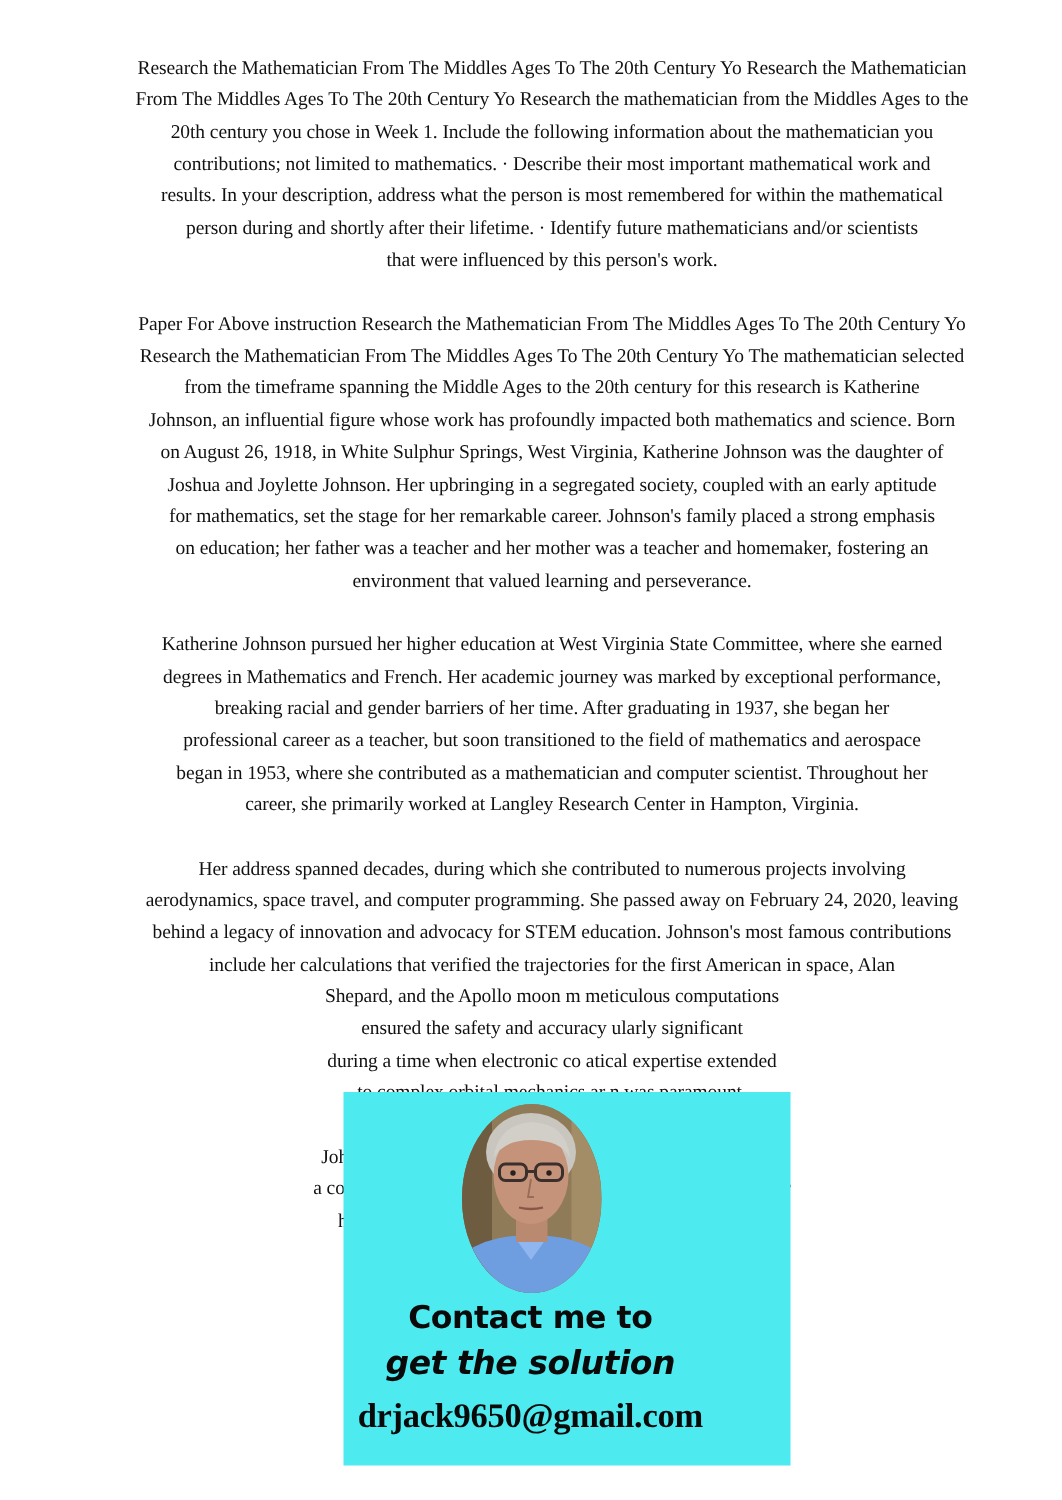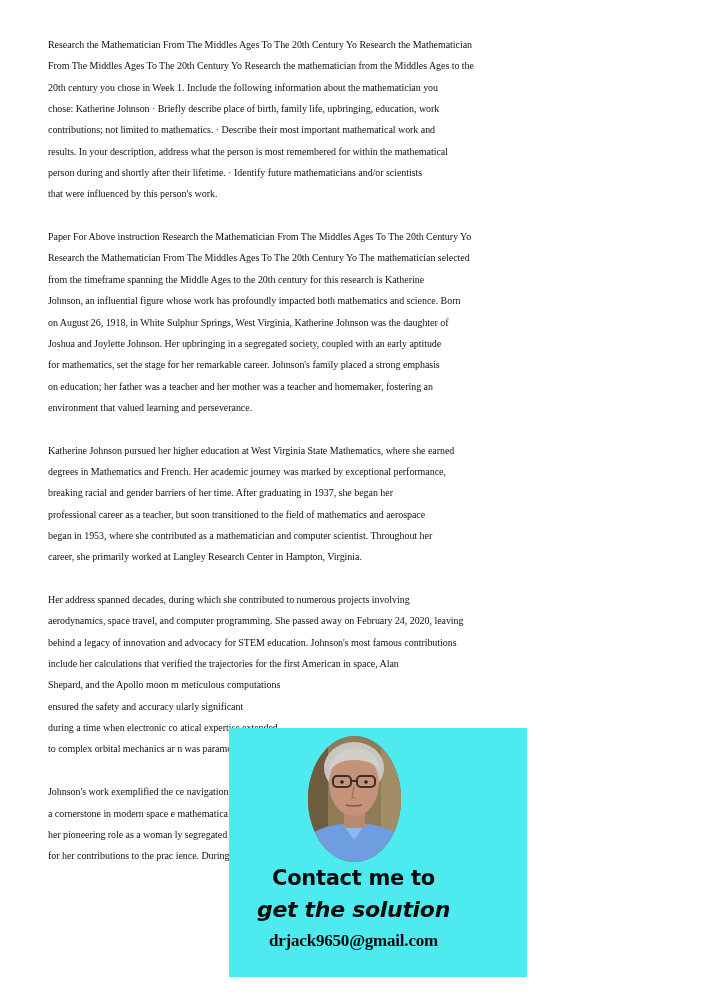--- a/index.html
+++ b/index.html
@@ -26,24 +26,25 @@
       left: 48px;
       top: 34px;
       width: 640px;
     }
     .para {
       margin: 0 0 21.4px 0;
     }
     .line {
       display: block;
       white-space: nowrap;
-      font-size: 10px;
+      font-size: 13px;
       line-height: 21.35px;
       height: 21.35px;
       letter-spacing: -0.05px;
+      text-align: center;
     }
     
     .promo {
       position: absolute;
       left: 229px;
       top: 728px;
       width: 298px;
       height: 249px;
       background: #4deaef;
     }
@@ -84,58 +85,57 @@
       font-style: italic;
     }
     .promo-email {
       position: absolute;
       left: 0;
       top: 203px;
       width: 249px;
       text-align: center;
       font-family: "Liberation Serif", "DejaVu Serif", serif;
       font-weight: bold;
-      font-size: 17px;
+      font-size: 23px;
       color: #0a0a0a;
       white-space: nowrap;
       letter-spacing: -0.2px;
     }
   </style>
 </head>
 <body>
 
 <div class="page">
 
   <div class="doc">
 
     <div class="para">
       <span class="line">Research the Mathematician From The Middles Ages To The 20th Century Yo Research the Mathematician</span>
       <span class="line">From The Middles Ages To The 20th Century Yo Research the mathematician from the Middles Ages to the</span>
       <span class="line">20th century you chose in Week 1. Include the following information about the mathematician you</span>
-      <span class="line">chose: Katherine Johnson · Briefly describe place of birth, family life, upbringing, education, work</span>
       <span class="line">contributions; not limited to mathematics. · Describe their most important mathematical work and</span>
       <span class="line">results. In your description, address what the person is most remembered for within the mathematical</span>
       <span class="line">person during and shortly after their lifetime. · Identify future mathematicians and/or scientists</span>
       <span class="line">that were influenced by this person's work.</span>
     </div>
 
     <div class="para">
       <span class="line">Paper For Above instruction Research the Mathematician From The Middles Ages To The 20th Century Yo</span>
       <span class="line">Research the Mathematician From The Middles Ages To The 20th Century Yo The mathematician selected</span>
       <span class="line">from the timeframe spanning the Middle Ages to the 20th century for this research is Katherine</span>
       <span class="line">Johnson, an influential figure whose work has profoundly impacted both mathematics and science. Born</span>
       <span class="line">on August 26, 1918, in White Sulphur Springs, West Virginia, Katherine Johnson was the daughter of</span>
       <span class="line">Joshua and Joylette Johnson. Her upbringing in a segregated society, coupled with an early aptitude</span>
       <span class="line">for mathematics, set the stage for her remarkable career. Johnson's family placed a strong emphasis</span>
       <span class="line">on education; her father was a teacher and her mother was a teacher and homemaker, fostering an</span>
       <span class="line">environment that valued learning and perseverance.</span>
     </div>
 
     <div class="para">
-      <span class="line">Katherine Johnson pursued her higher education at West Virginia State Mathematics, where she earned</span>
+      <span class="line">Katherine Johnson pursued her higher education at West Virginia State Committee, where she earned</span>
       <span class="line">degrees in Mathematics and French. Her academic journey was marked by exceptional performance,</span>
       <span class="line">breaking racial and gender barriers of her time. After graduating in 1937, she began her</span>
       <span class="line">professional career as a teacher, but soon transitioned to the field of mathematics and aerospace</span>
       <span class="line">began in 1953, where she contributed as a mathematician and computer scientist. Throughout her</span>
       <span class="line">career, she primarily worked at Langley Research Center in Hampton, Virginia.</span>
     </div>
 
     <div class="para">
       <span class="line">Her address spanned decades, during which she contributed to numerous projects involving</span>
       <span class="line">aerodynamics, space travel, and computer programming. She passed away on February 24, 2020, leaving</span>

